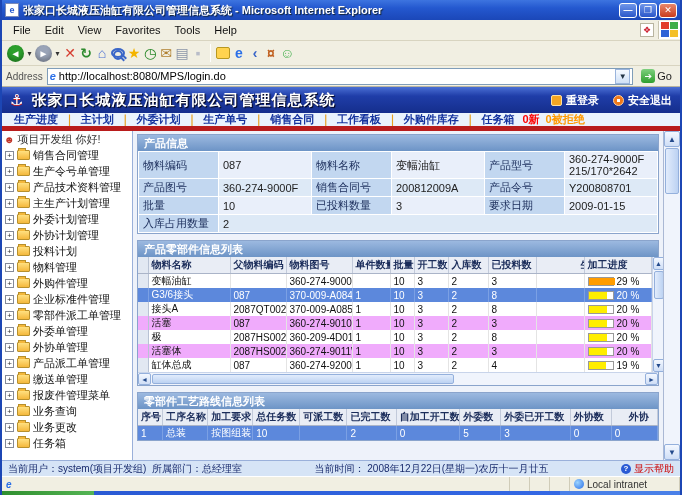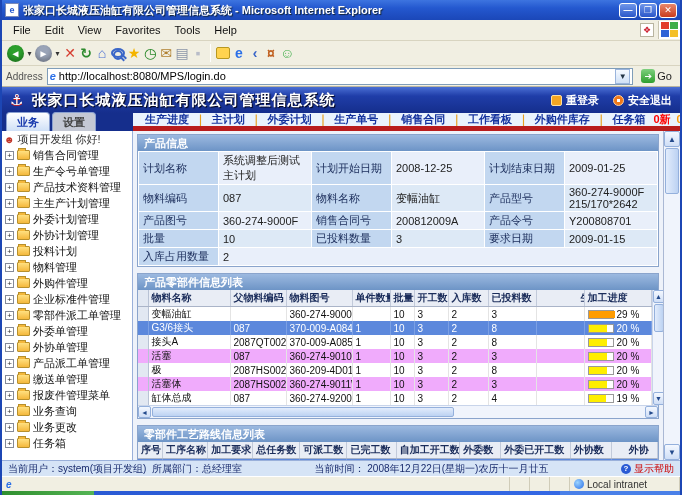--- a/index.html
+++ b/index.html
@@ -267,24 +267,20 @@
       <span class="hdr-ico-sq"></span>
       <span>重登录</span>
     </span>
     <span class="hdr-btn">
       <span class="hdr-ico-ci"></span>
       <span>安全退出</span>
     </span>
   </div>
 
   <div class="tabnav">
-    <div class="tabzone">
-      <span class="tab active">业务</span>
-      <span class="tab inactive">设置</span>
-    </div>
     <div class="navstrip">
       <span><span class="nav-link">生产进度</span><span class="nav-sep">｜</span><span class="nav-link">主计划</span><span class="nav-sep">｜</span><span class="nav-link">外委计划</span><span class="nav-sep">｜</span><span class="nav-link">生产单号</span><span class="nav-sep">｜</span><span class="nav-link">销售合同</span><span class="nav-sep">｜</span><span class="nav-link">工作看板</span><span class="nav-sep">｜</span><span class="nav-link">外购件库存</span><span class="nav-sep">｜</span><span class="nav-link">任务箱</span></span>
       <span class="badge-new">0新</span>
       <span class="badge-rej">0被拒绝</span>
     </div>
   </div>
 
   <div class="content">
 
     <div class="sidebar">
@@ -390,28 +386,20 @@
           </div>
         </div>
     </div>
 
     <div class="main">
 
       <div class="panel">
         <div class="panel-hd">产品信息</div>
         <table class="pi-table">
             <tbody>
-              <tr>
-                <td class="lbl">计划名称</td>
-                <td class="val">系统调整后测试主计划</td>
-                <td class="lbl">计划开始日期</td>
-                <td class="val">2008-12-25</td>
-                <td class="lbl">计划结束日期</td>
-                <td class="val">2009-01-25</td>
-              </tr>
               <tr>
                 <td class="lbl">物料编码</td>
                 <td class="val">087</td>
                 <td class="lbl">物料名称</td>
                 <td class="val">变幅油缸</td>
                 <td class="lbl">产品型号</td>
                 <td class="val">360-274-9000F 215/170*2642</td>
               </tr>
               <tr>
                 <td class="lbl">产品图号</td>

